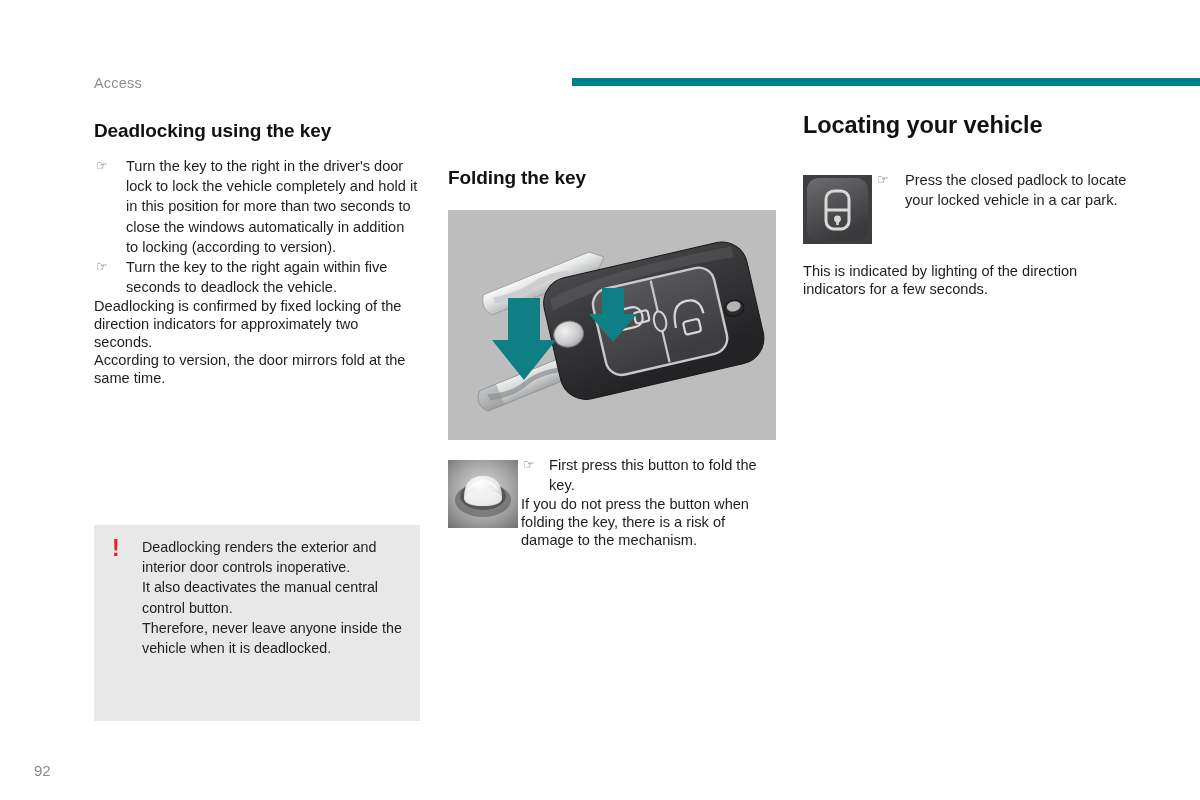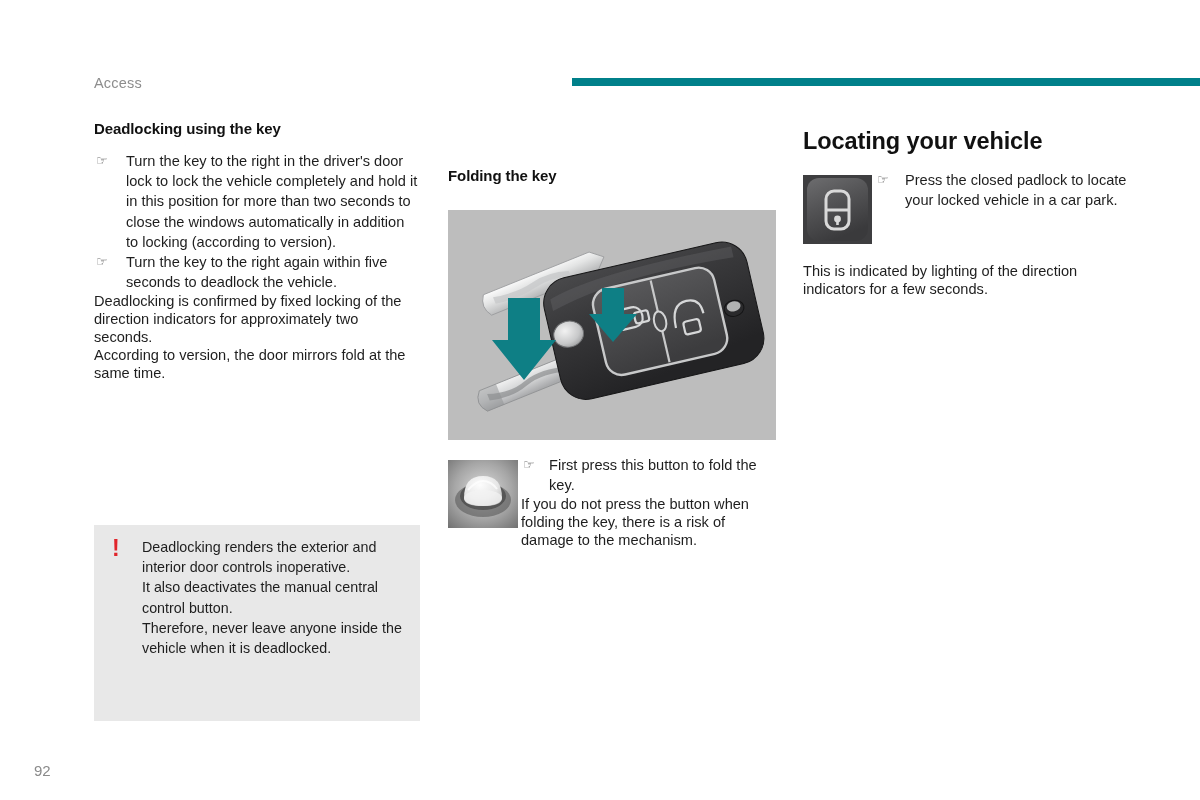--- a/index.html
+++ b/index.html
@@ -33,24 +33,24 @@
     top: 36px;
     width: 628px;
     height: 8px;
     background: #00808a;
   }
 
   
   .col { position: absolute; }
   .col-1 { left: 94px;  top: 120px; width: 326px; }
   .col-2 { left: 448px; top: 120px; width: 328px; margin-top: 47px; }
-  .col-3 { left: 803px; top: 128px; width: 337px; }
+  .col-3 { left: 803px; top: 112px; width: 337px; }
 
   h2.section-heading {
-    font-size: 15px;
+    font-size: 19px;
     font-weight: bold;
     color: #111111;
     margin: 0;
     letter-spacing: -0.1px;
   }
   h2.section-heading.big {
     font-size: 23.5px;
   }
 
   

